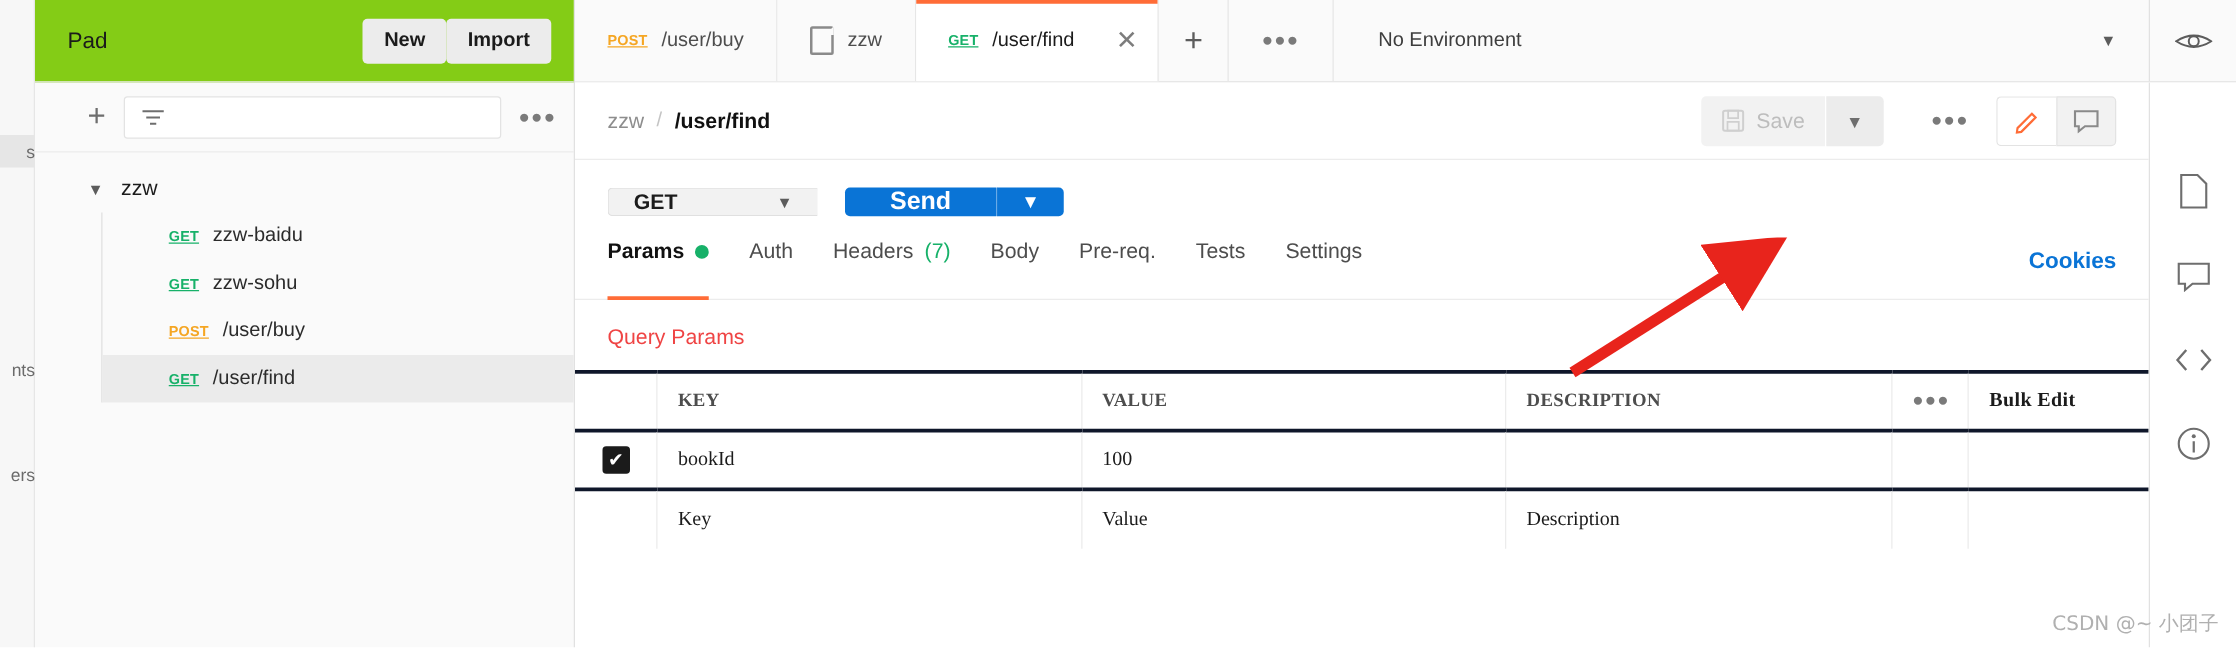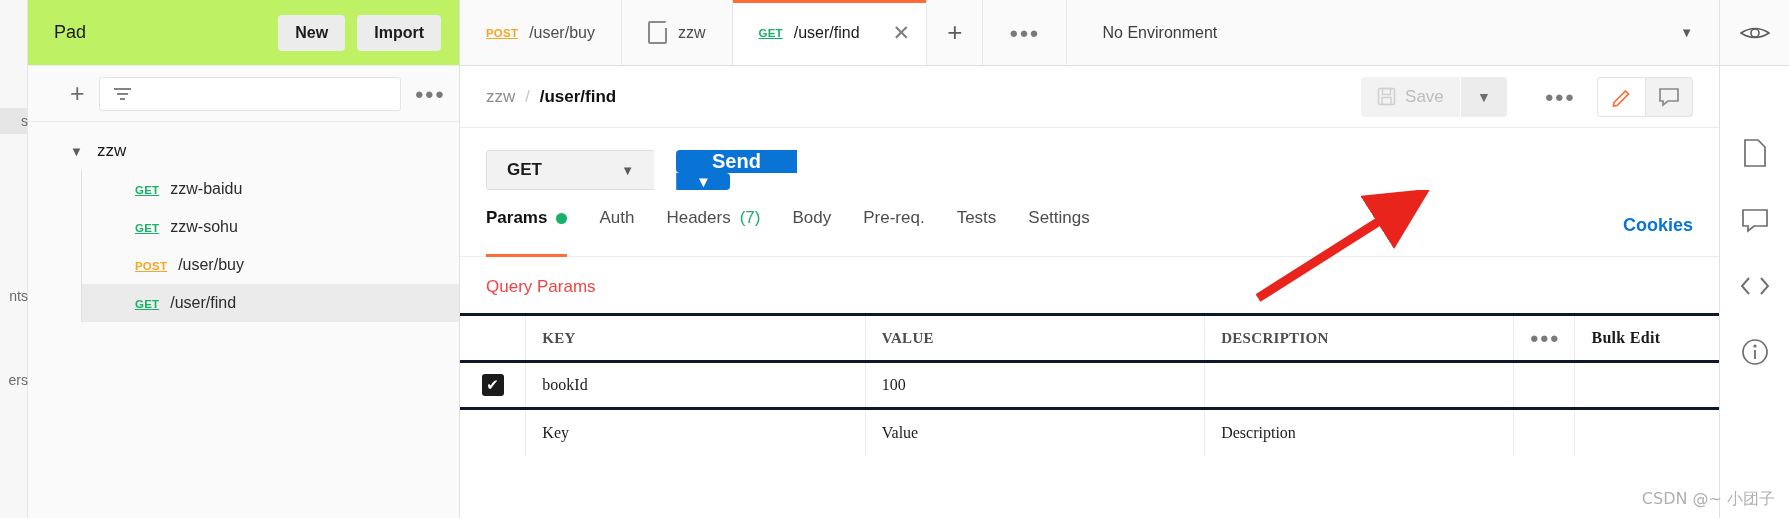--- a/index.html
+++ b/index.html
@@ -23,22 +23,22 @@
   }
   .rail-item.active { background: #e6e6e6; padding: 5px 0; }
 
   
   .sidebar {
     width: 432px; flex: 0 0 432px; background: #fafafa;
     border-right: 1px solid #e1e1e1; display: flex; flex-direction: column;
   }
   .sidebar-head {
     height: 66px; display: flex; align-items: center;
-    padding: 0 18px 0 26px; background: #bef264;
-    border-bottom: 1px solid #ebebeb; gap: 12px;
+    padding: 0 18px 0 26px; background: #84cc16;
+    border-bottom: 1px solid #ebebeb; 
   }
   .pad-title { font-size: 18px; color: #1b1b1b; font-weight: 400; flex: 1; }
   .btn-soft {
     background: #ececec; border: none; border-radius: 4px;
     padding: 9px 17px; font-size: 16px; color: #1b1b1b;
     font-weight: 700; font-family: "Liberation Sans", sans-serif;
     cursor: pointer; white-space: nowrap;
   }
   .sidebar-tools {
     height: 56px; display: flex; align-items: center; gap: 14px;
@@ -153,21 +153,21 @@
     display: flex; align-items: center; justify-content: space-between;
     padding: 0 20px; font-size: 17px; color: #1b1b1b; font-weight: 700;
     cursor: pointer;
   }
   .url-input {
     flex: 1; min-width: 0; background: #f2f2f2; border: 1px solid #e0e0e0;
     border-radius: 0 4px 4px 0; display: flex; align-items: center;
     padding: 0 20px; font-size: 17px; color: #1b1b1b; height: 56px;
     overflow: hidden; white-space: nowrap;
   }
-  .send-group { display: flex; margin-left: 22px; flex-direction: column; }
+  .send-group { display: flex; margin-left: 22px; }
   .send-btn {
     background: #0a74d6; color: #fff; border: none; border-radius: 4px 0 0 4px;
     padding: 0 36px; font-size: 20px; font-weight: 700; cursor: pointer;
     font-family: "Liberation Sans", sans-serif;
   }
   .send-caret {
     background: #0a74d6; color: #fff; border: none; border-radius: 0 4px 4px 0;
     width: 54px; display: flex; align-items: center; justify-content: center;
     border-left: 1px solid #3a8fe0; cursor: pointer; font-size: 15px;
   }

